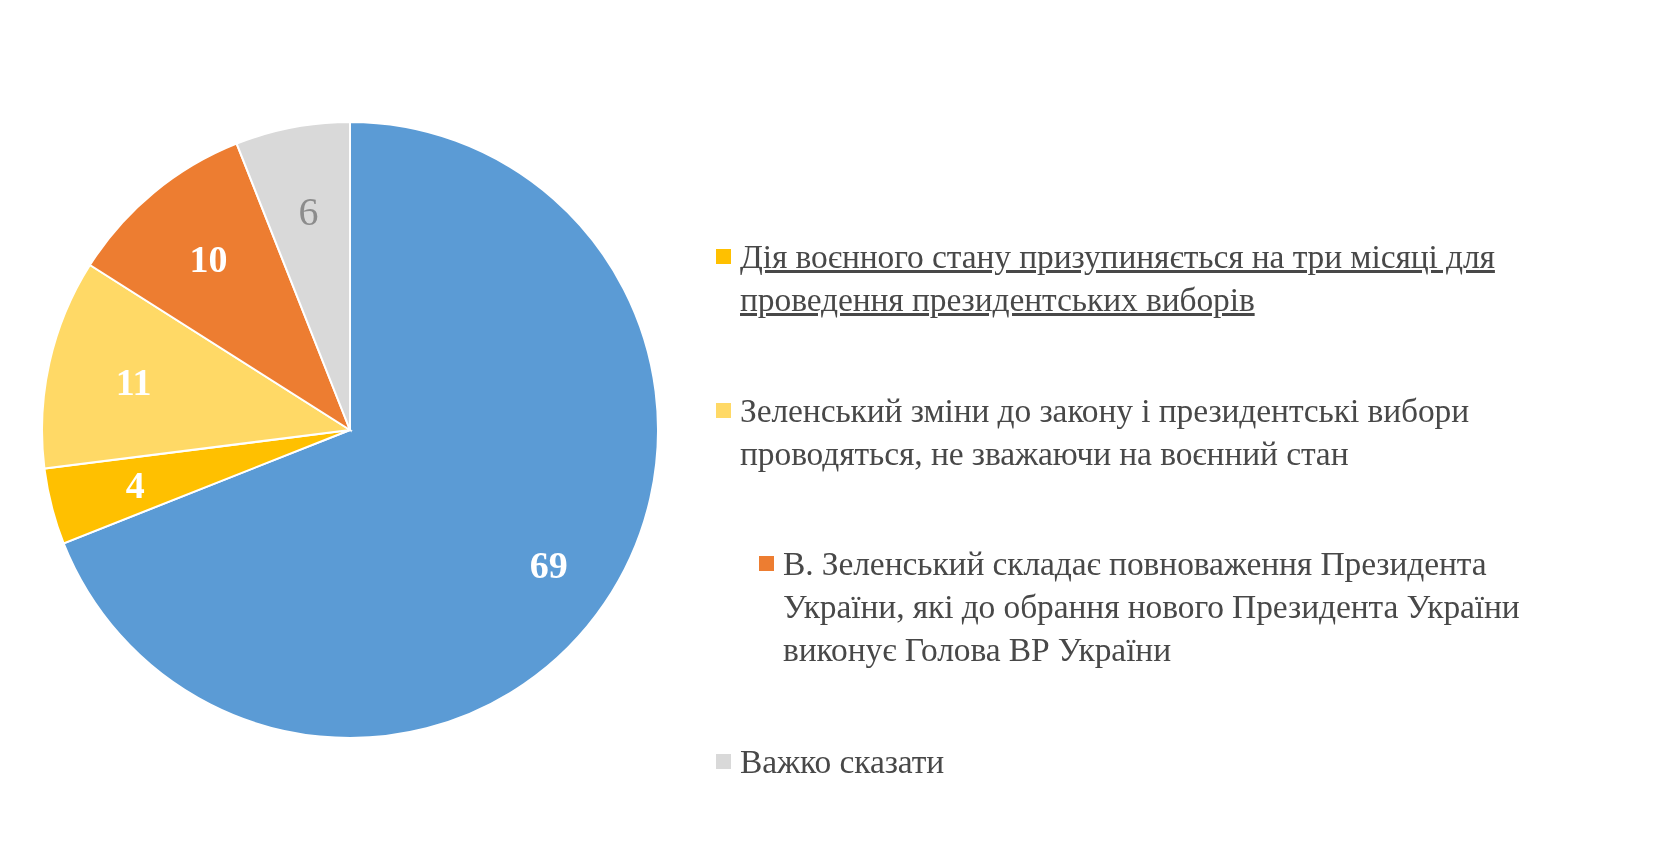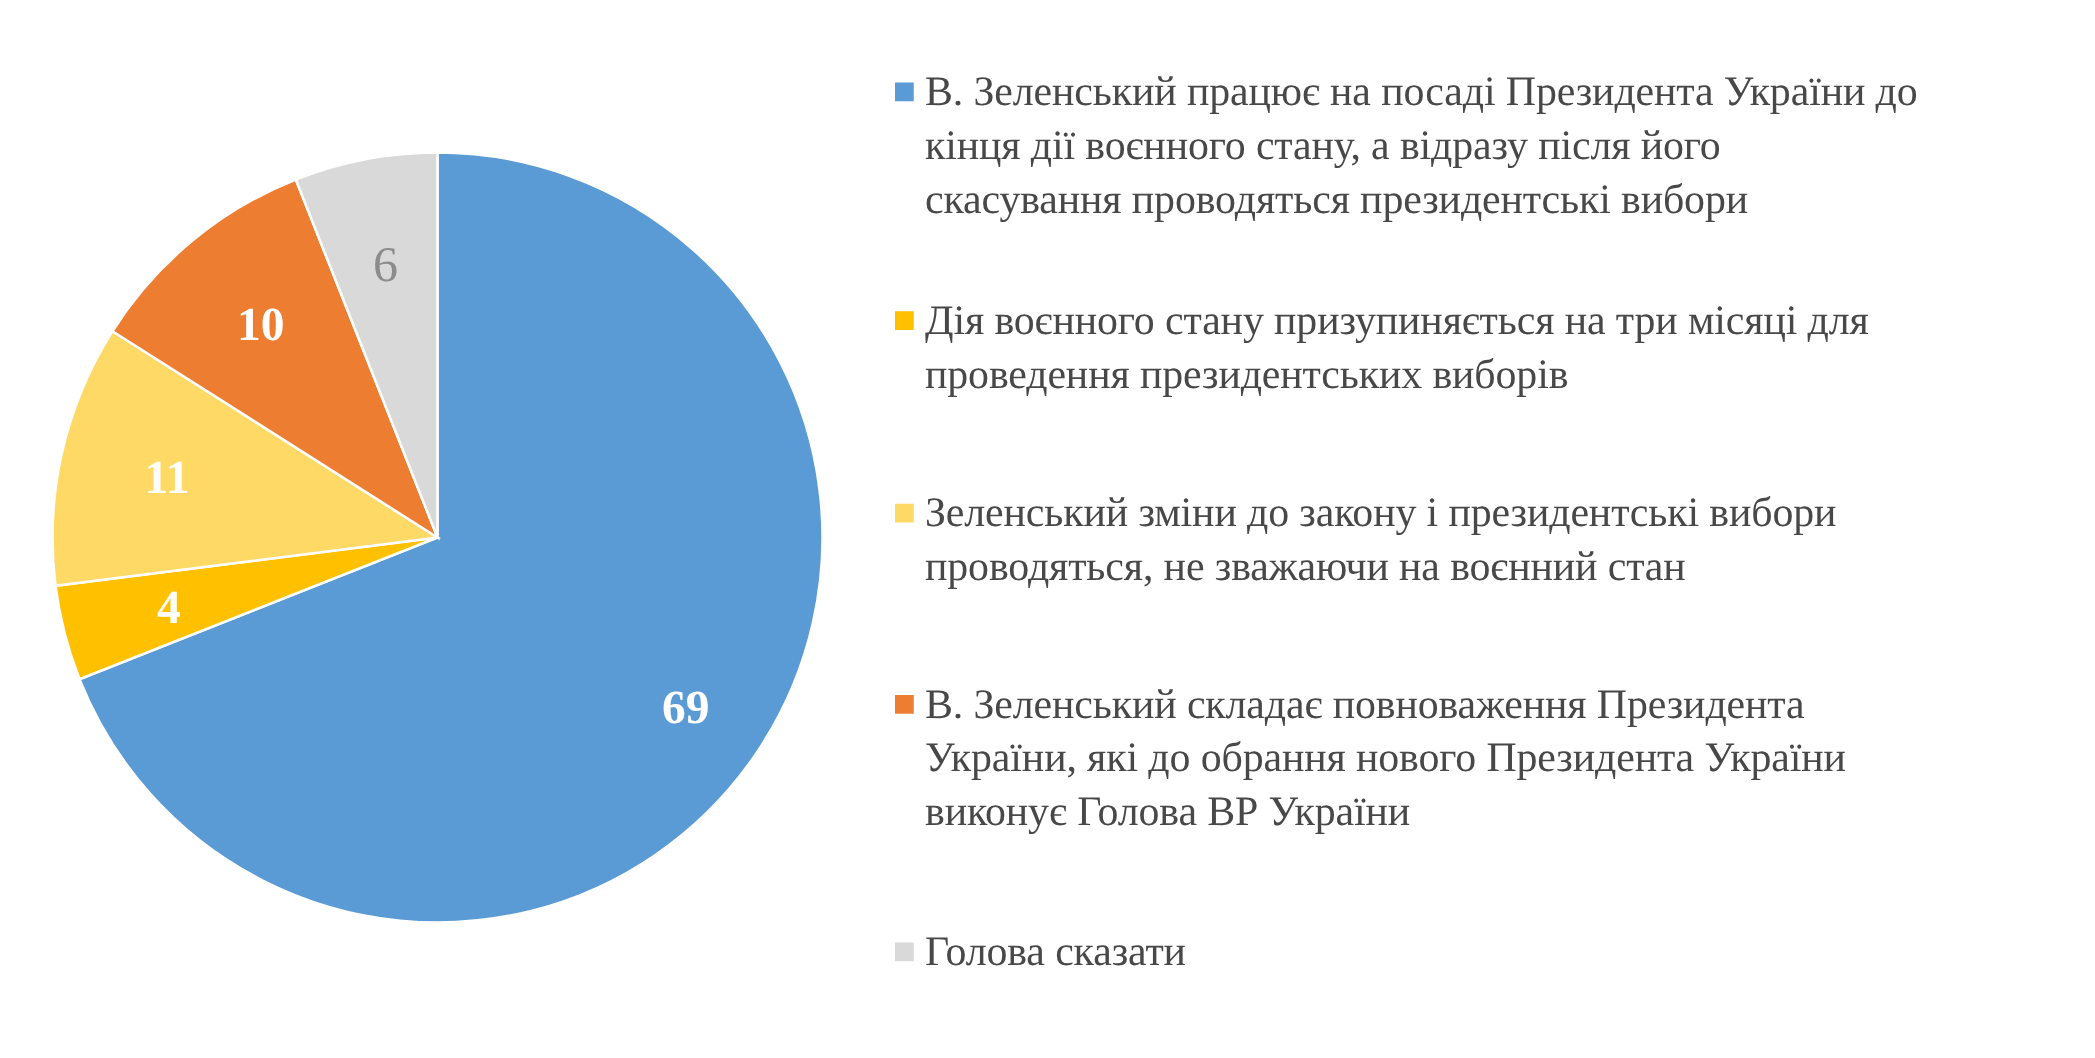--- a/index.html
+++ b/index.html
@@ -72,25 +72,25 @@
     flex: 1 1 auto;
     font-family: "Liberation Serif", serif;
     font-size: 33.5px;
     line-height: 43px;
     color: #484848;
     letter-spacing: -0.1px;
   }
   #legend-item-0 { top: 0px; }
   #legend-item-1 { top: 183px; }
   #legend-item-2 { top: 337px; }
-  #legend-item-3 { top: 490px; }
+  #legend-item-3 { top: 490px; justify-content: center; }
   #legend-item-4 { top: 688px; }
 
   #legend-item-0 .legend-text { max-width: 800px; }
-  #legend-item-1 .legend-text { max-width: 800px; }
+  #legend-item-1 .legend-text { max-width: 800px; text-decoration: underline; }
   #legend-item-2 .legend-text { max-width: 780px; }
   #legend-item-3 .legend-text { max-width: 790px; }
 </style>
 </head>
 <body>
 
 <div id="page">
 
   <div id="pie-area">
     <svg id="pie-svg" viewBox="0 0 620 624">
@@ -106,39 +106,35 @@
           <text x="95.2" y="380.1" text-anchor="middle" class="slice-label light">4</text>
           <text x="93.6" y="276.6" text-anchor="middle" class="slice-label light">11</text>
           <text x="168.6" y="154.1" text-anchor="middle" class="slice-label light">10</text>
           <text x="268.4" y="107.2" text-anchor="middle" class="slice-label dark">6</text>
         </g>
     </svg>
   </div>
 
   <div id="legend">
 
-    <div class="legend-item" id="legend-item-0">
-      <span class="legend-marker" style="background: rgb(91, 155, 213);"></span>
-      <span class="legend-text">В. Зеленський працює на посаді Президента України до кінця дії воєнного стану, а відразу після його скасування проводяться президентські вибори</span>
-    </div>
 
     <div class="legend-item" id="legend-item-1">
       <span class="legend-marker" style="background: rgb(255, 192, 0);"></span>
       <span class="legend-text">Дія воєнного стану призупиняється на три місяці для проведення президентських виборів</span>
     </div>
 
     <div class="legend-item" id="legend-item-2">
       <span class="legend-marker" style="background: rgb(255, 217, 102);"></span>
       <span class="legend-text">Зеленський зміни до закону і президентські вибори проводяться, не зважаючи на воєнний стан</span>
     </div>
 
     <div class="legend-item" id="legend-item-3">
       <span class="legend-marker" style="background: rgb(237, 125, 49);"></span>
       <span class="legend-text">В. Зеленський складає повноваження Президента України, які до обрання нового Президента України виконує Голова ВР України</span>
     </div>
 
     <div class="legend-item" id="legend-item-4">
       <span class="legend-marker" style="background: rgb(217, 217, 217);"></span>
-      <span class="legend-text">Голова сказати</span>
+      <span class="legend-text">Важко сказати</span>
     </div>
 
   </div>
 </div>
 
 </body></html>

